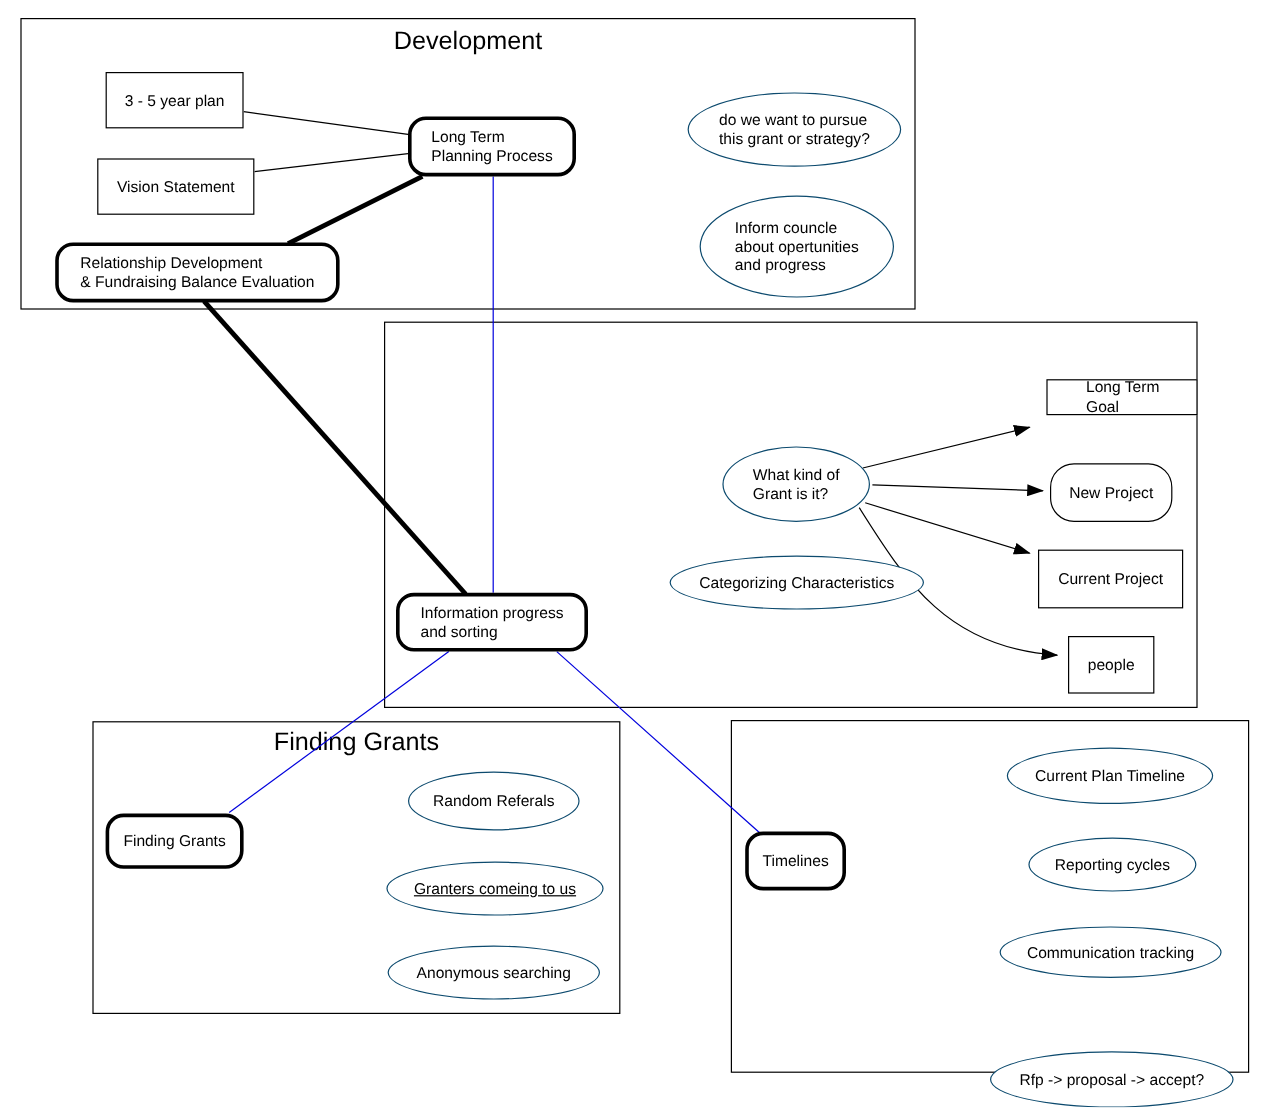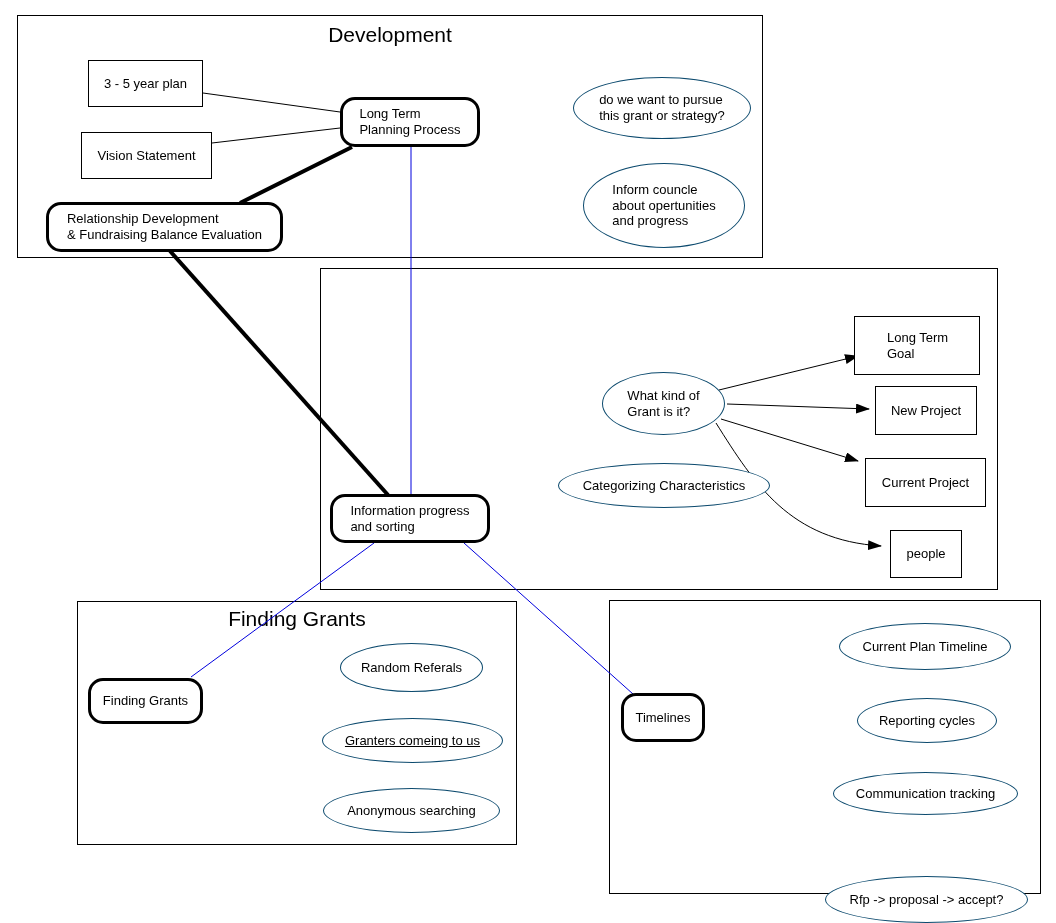--- a/index.html
+++ b/index.html
@@ -59,22 +59,22 @@
 
   #plan35        { left:88px;  top:60px;  width:115px; height:47px; }
   #vision        { left:81px;  top:132px; width:131px; height:47px; }
   #ltpp          { left:340px; top:97px;  width:140px; height:50px; }
   #relationship  { left:26px;  top:202px; width:237px; height:50px;margin-left:20px; }
   #pursue        { left:573px; top:77px;  width:178px; height:62px; }
   #inform        { left:583px; top:163px; width:162px; height:85px; }
   #whatkind      { left:602px; top:372px; width:123px; height:63px; }
   #categorizing  { left:558px; top:463px; width:212px; height:45px; }
   #fillout       { left:595px; top:531px; width:138px; height:44px; }
-  #ltg           { left:854px; top:316px; width:126px; height:59px;padding-left:32px; }
-  #newproject    { left:875px; top:386px; width:102px; height:49px; }
+  #ltg           { left:872px; top:316px; width:126px; height:30px;padding-left:32px; }
+  #newproject    { left:875px; top:386px; width:102px; height:49px;border-radius:20px; }
   #currentproject{ left:865px; top:458px; width:121px; height:49px; }
   #people        { left:890px; top:530px; width:72px;  height:48px; }
   #infogather    { left:330px; top:494px; width:160px; height:49px; }
   #fgnode        { left:88px;  top:678px; width:115px; height:46px; }
   #random        { left:340px; top:643px; width:143px; height:49px; }
   #granters      { left:322px; top:718px; width:181px; height:45px;text-decoration:underline; }
   #anonymous     { left:323px; top:788px; width:177px; height:45px; }
   #tlnode        { left:621px; top:693px; width:84px;  height:49px; }
   #curplan       { left:839px; top:623px; width:172px; height:47px; }
   #reporting     { left:857px; top:698px; width:140px; height:45px; }

